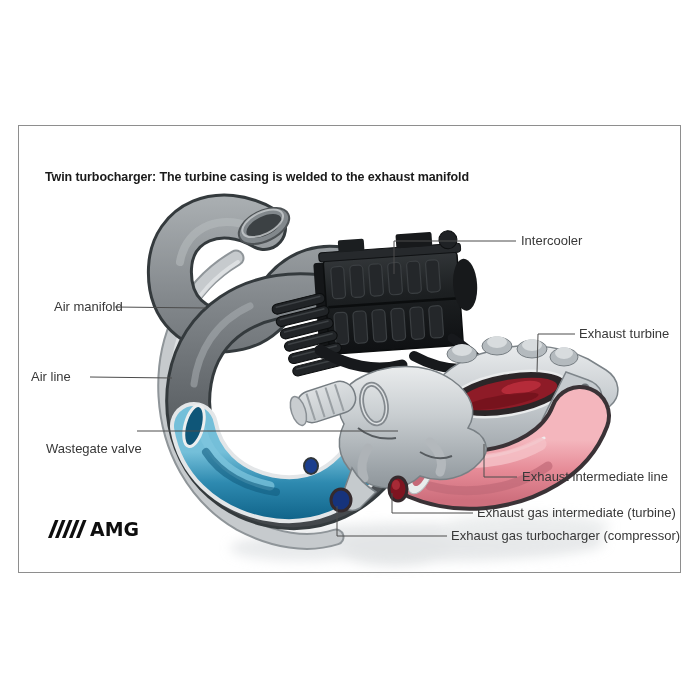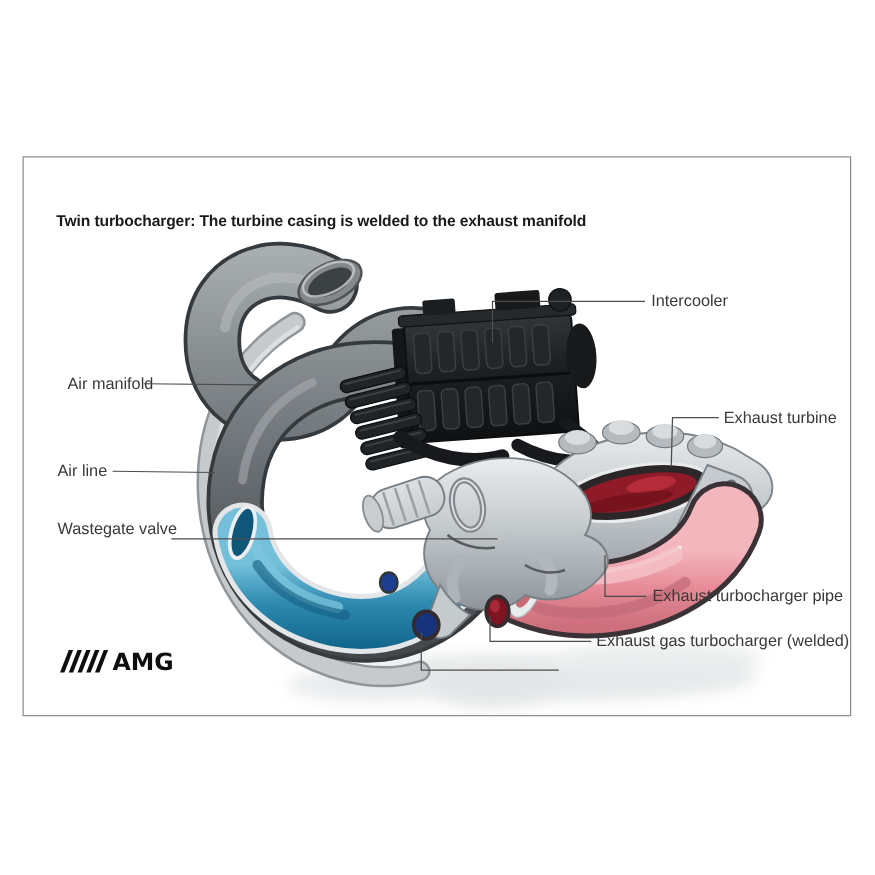--- a/index.html
+++ b/index.html
@@ -5,22 +5,22 @@
   html,body{margin:0;padding:0;background:#ffffff;}
   .stage{position:relative;width:700px;height:700px;background:#ffffff;overflow:hidden;
          font-family:"Liberation Sans",sans-serif;}
   .frame{position:absolute;left:18px;top:125px;width:663px;height:448px;
          border:1px solid #8e8e8e;background:#ffffff;box-sizing:border-box;}
   .art{position:absolute;left:0;top:0;width:700px;height:700px;}
   .title{position:absolute;left:45px;top:146px;font-size:12.5px;font-weight:bold;
          color:#1a1a1a;letter-spacing:-0.1px;white-space:nowrap;margin-top:24px;}
   .callout{position:absolute;font-size:13px;color:#383838;white-space:nowrap;line-height:13px;}
   .c-air-manifold{left:54px;top:300px}
-  .c-air-line{left:46px;top:370px}
-  .c-wastegate{left:46px;top:416px}
+  .c-air-line{left:31px;top:370px}
+  .c-wastegate{left:46px;top:442px}
   .c-intercooler{left:521px;top:234px}
   .c-exh-manifold{left:579px;top:327px}
   .c-exh-intermediate{left:522px;top:470px}
   .c-turbine{left:477px;top:506px}
   .c-compressor{left:451px;top:529px}
   .logo{position:absolute;left:45px;top:519px;width:96px;height:20px;text-align:right;}
 </style>
 </head>
 <body>
 
@@ -233,22 +233,23 @@
       <polyline points="473,513 392,513 392,493"></polyline>
       <polyline points="447,536 337,536 337,506"></polyline>
     </g>
   </svg>
 
   <div class="callout c-air-manifold">Air manifold</div>
   <div class="callout c-air-line">Air line</div>
   <div class="callout c-wastegate">Wastegate valve</div>
   <div class="callout c-intercooler">Intercooler</div>
   <div class="callout c-exh-manifold">Exhaust turbine</div>
-  <div class="callout c-exh-intermediate">Exhaust turbocharger pipe</div>
-  <div class="callout c-turbine">Exhaust gas turbocharger (welded)</div>
+  <div class="callout c-exh-intermediate">Exhaust intermediate line</div>
+  <div class="callout c-turbine">Exhaust gas intermediate (turbine)</div>
+  <div class="callout c-compressor">Exhaust gas turbocharger (compressor)</div>
 
   <div class="logo">
     <svg width="96" height="20" viewBox="0 0 96 20" xmlns="http://www.w3.org/2000/svg">
       <g fill="#0e0e0e">
         <path d="M3,19 L10,1 L13.5,1 L6.5,19 Z"></path>
         <path d="M10,19 L17,1 L20.5,1 L13.5,19 Z"></path>
         <path d="M17,19 L24,1 L27.5,1 L20.5,19 Z"></path>
         <path d="M24,19 L31,1 L34.5,1 L27.5,19 Z"></path>
         <path d="M31,19 L38,1 L41.5,1 L34.5,19 Z"></path>
       </g>

